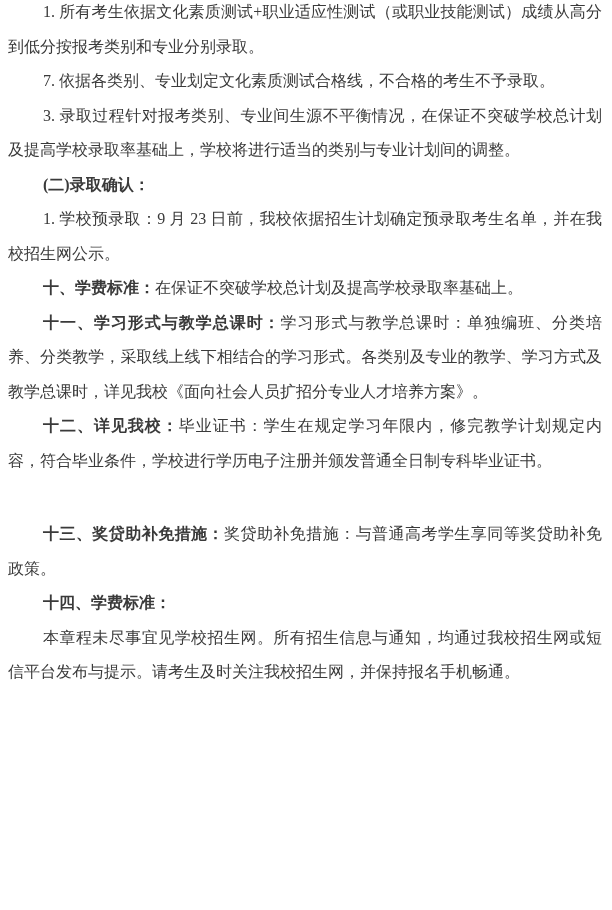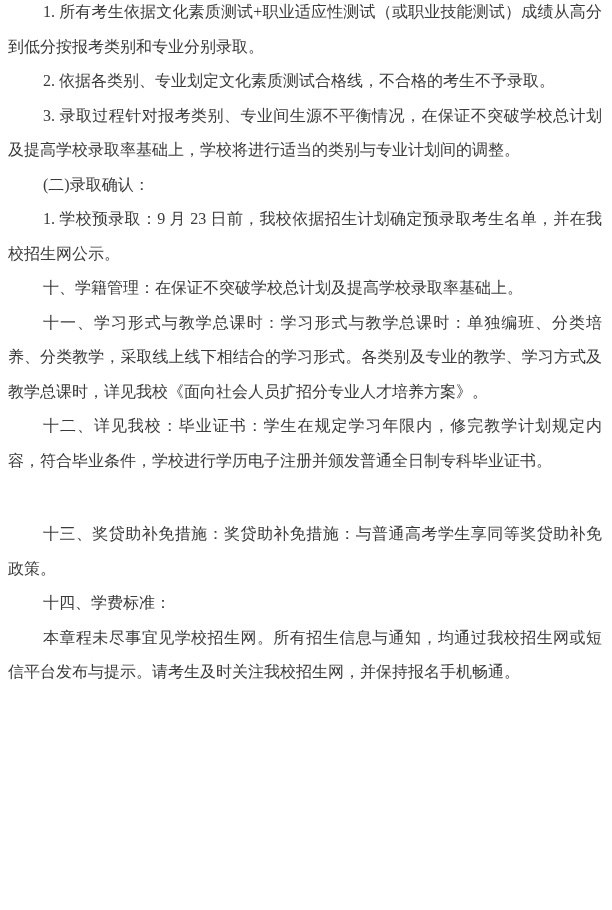--- a/index.html
+++ b/index.html
@@ -22,43 +22,43 @@
     line-height: 34.5px;
   }
   .para {
     margin: 0;
     text-align: justify;
     text-justify: inter-ideograph;
     text-indent: 35px;
     word-break: break-all;
   }
   .para .lead {
-    font-weight: normal;
+    font-weight: bold;
   }
   .gap-before {
     margin-top: 39px;
   }
 </style>
 </head>
 <body style="background: rgb(255, 255, 255);">
 
 <div class="page" style="color: rgb(58, 58, 58);">
   <p class="para"><b class="lead"></b><span class="txt">1. 所有考生依据文化素质测试+职业适应性测试（或职业技能测试）成绩从高分到低分按报考类别和专业分别录取。</span></p>
 
-  <p class="para"><b class="lead"></b><span class="txt">2. 依据各类别、专业划定文化素质测试合格线，不合格的考生不予录取。</span></p>
+  <p class="para"><b class="lead"></b><span class="txt">7. 依据各类别、专业划定文化素质测试合格线，不合格的考生不予录取。</span></p>
 
   <p class="para"><b class="lead"></b><span class="txt">3. 录取过程针对报考类别、专业间生源不平衡情况，在保证不突破学校总计划及提高学校录取率基础上，学校将进行适当的类别与专业计划间的调整。</span></p>
 
   <p class="para"><b class="lead">(二)录取确认：</b><span class="txt"></span></p>
 
   <p class="para"><b class="lead"></b><span class="txt">1. 学校预录取：9 月 23 日前，我校依据招生计划确定预录取考生名单，并在我校招生网公示。</span></p>
 
 
 
-  <p class="para"><b class="lead">十、学籍管理：</b><span class="txt">在保证不突破学校总计划及提高学校录取率基础上。</span></p>
+  <p class="para"><b class="lead">十、学费标准：</b><span class="txt">在保证不突破学校总计划及提高学校录取率基础上。</span></p>
 
   <p class="para"><b class="lead">十一、学习形式与教学总课时：</b><span class="txt">学习形式与教学总课时：单独编班、分类培养、分类教学，采取线上线下相结合的学习形式。各类别及专业的教学、学习方式及教学总课时，详见我校《面向社会人员扩招分专业人才培养方案》。</span></p>
 
   <p class="para"><b class="lead">十二、详见我校：</b><span class="txt">毕业证书：学生在规定学习年限内，修完教学计划规定内容，符合毕业条件，学校进行学历电子注册并颁发普通全日制专科毕业证书。</span></p>
 
   <p class="para gap-before"><b class="lead">十三、奖贷助补免措施：</b><span class="txt">奖贷助补免措施：与普通高考学生享同等奖贷助补免政策。</span></p>
 
   <p class="para"><b class="lead">十四、学费标准：</b><span class="txt"></span></p>
 
   <p class="para"><b class="lead"></b><span class="txt">本章程未尽事宜见学校招生网。所有招生信息与通知，均通过我校招生网或短信平台发布与提示。请考生及时关注我校招生网，并保持报名手机畅通。</span></p>

